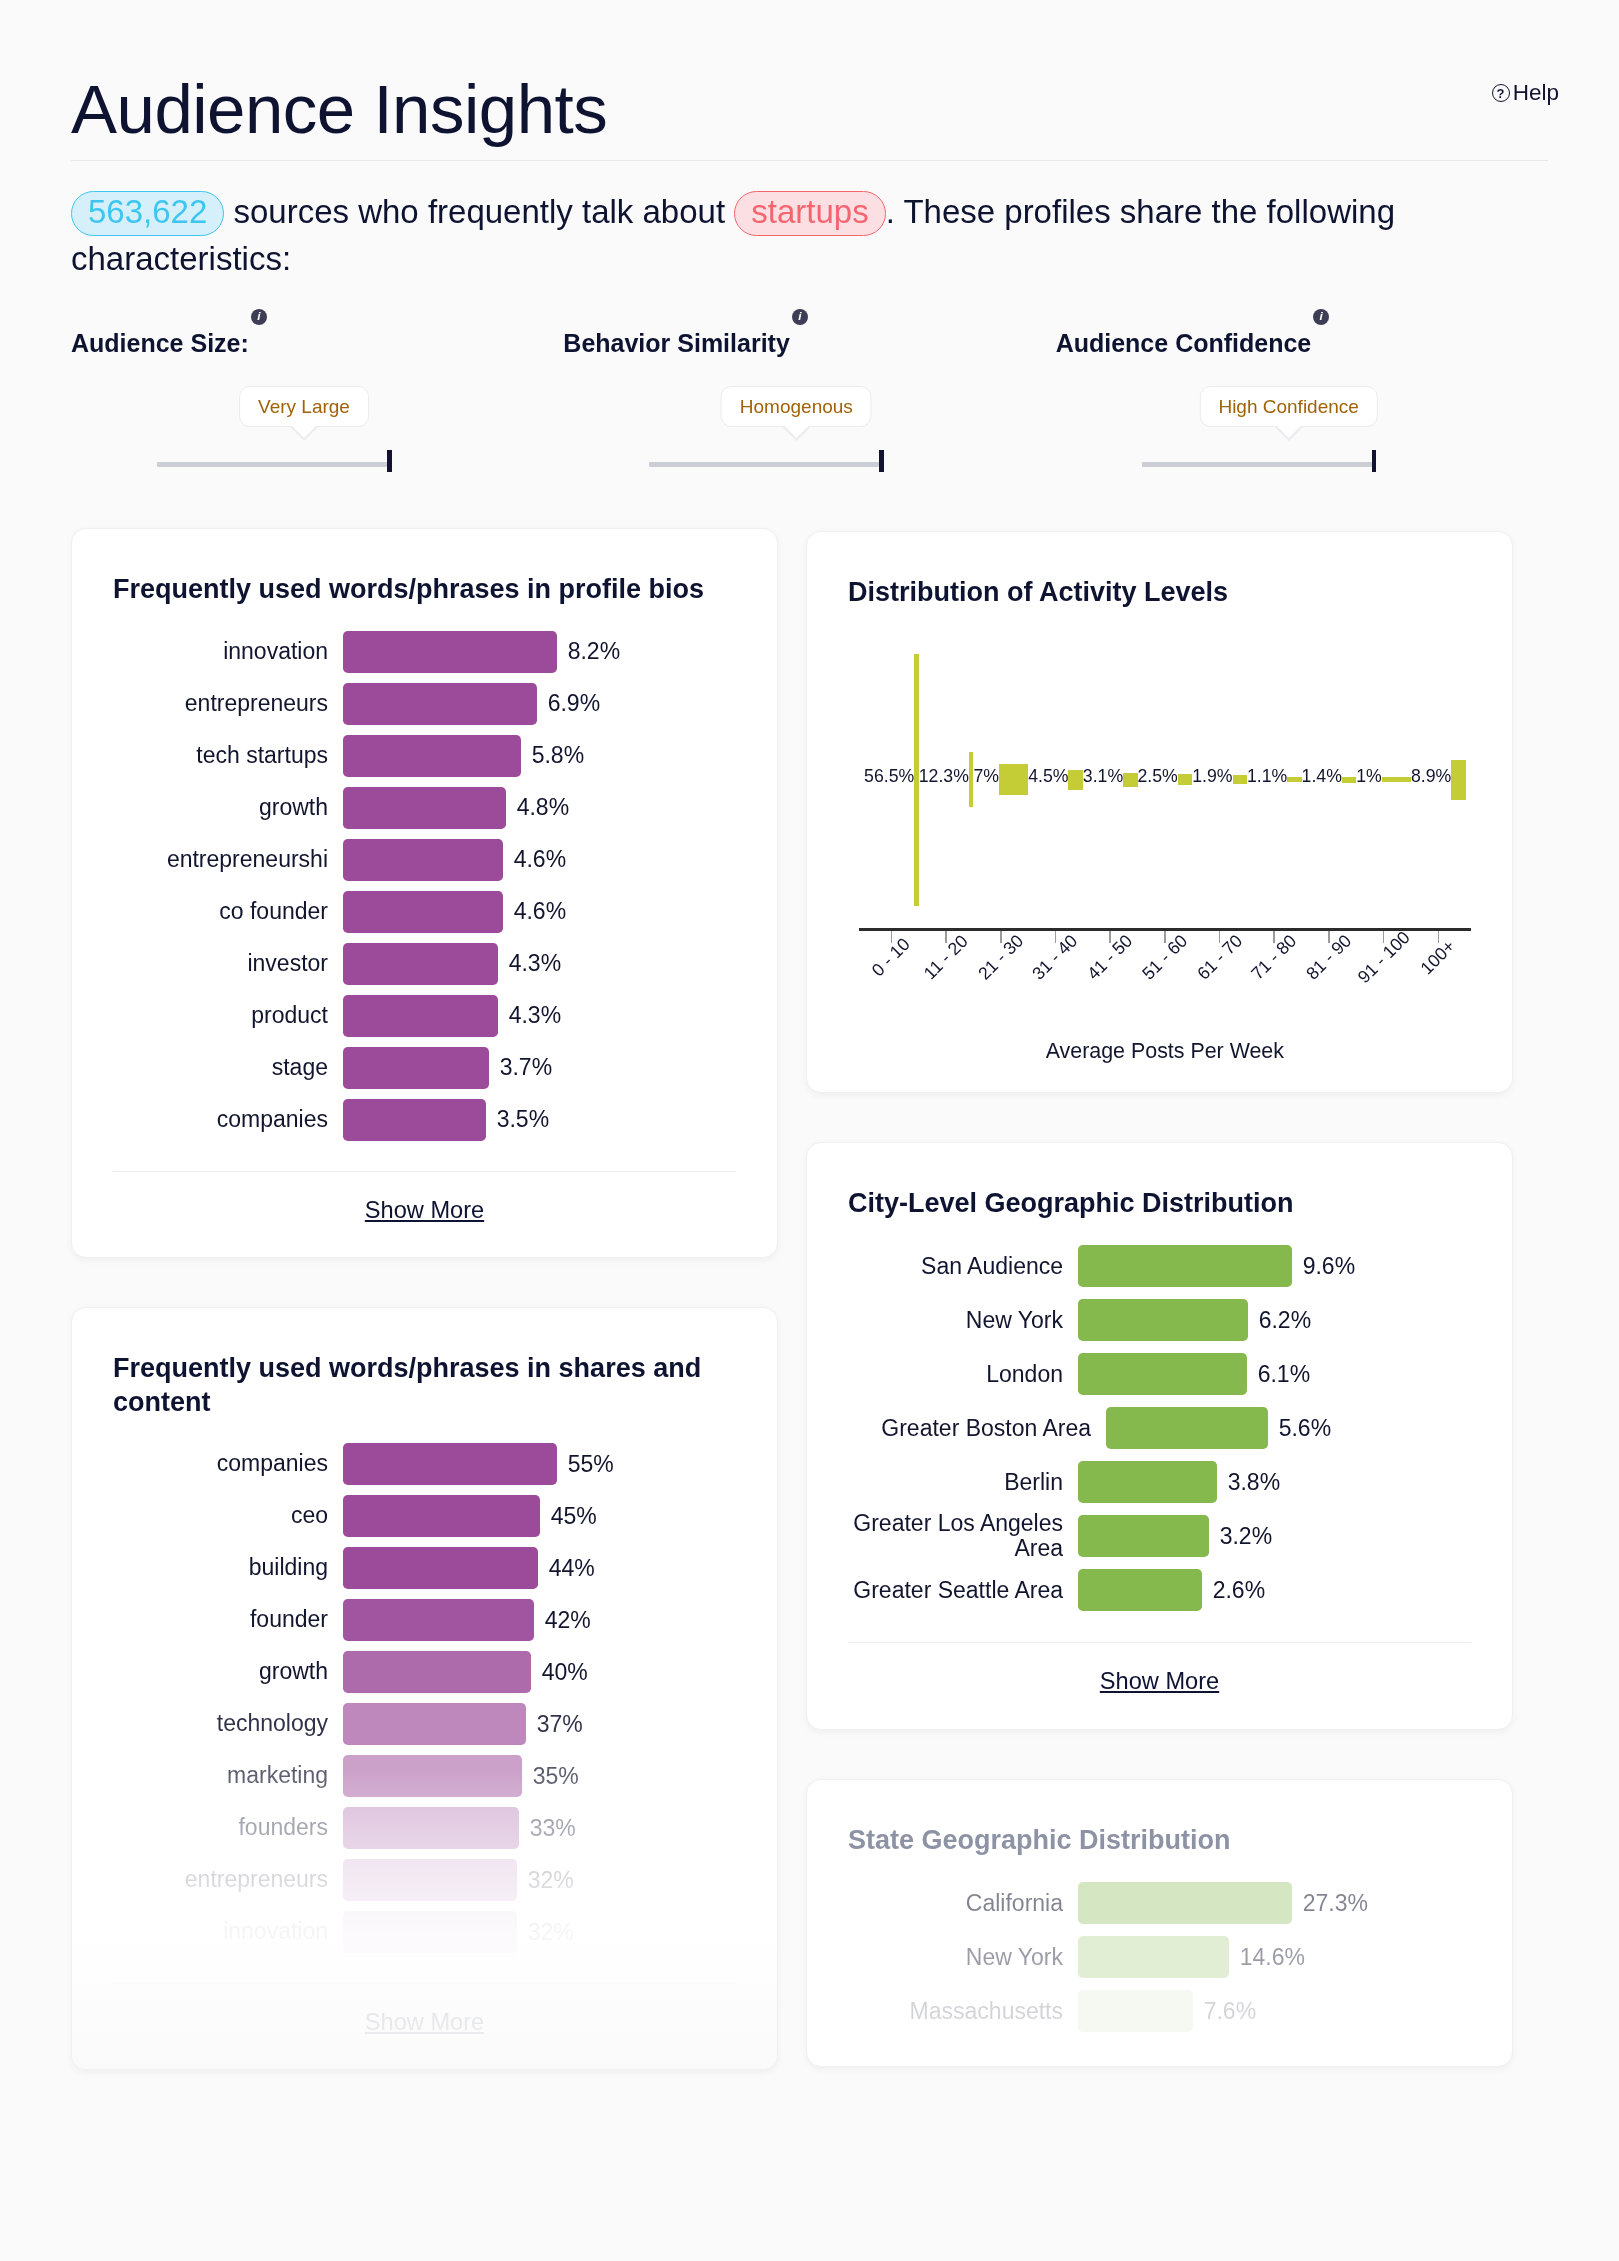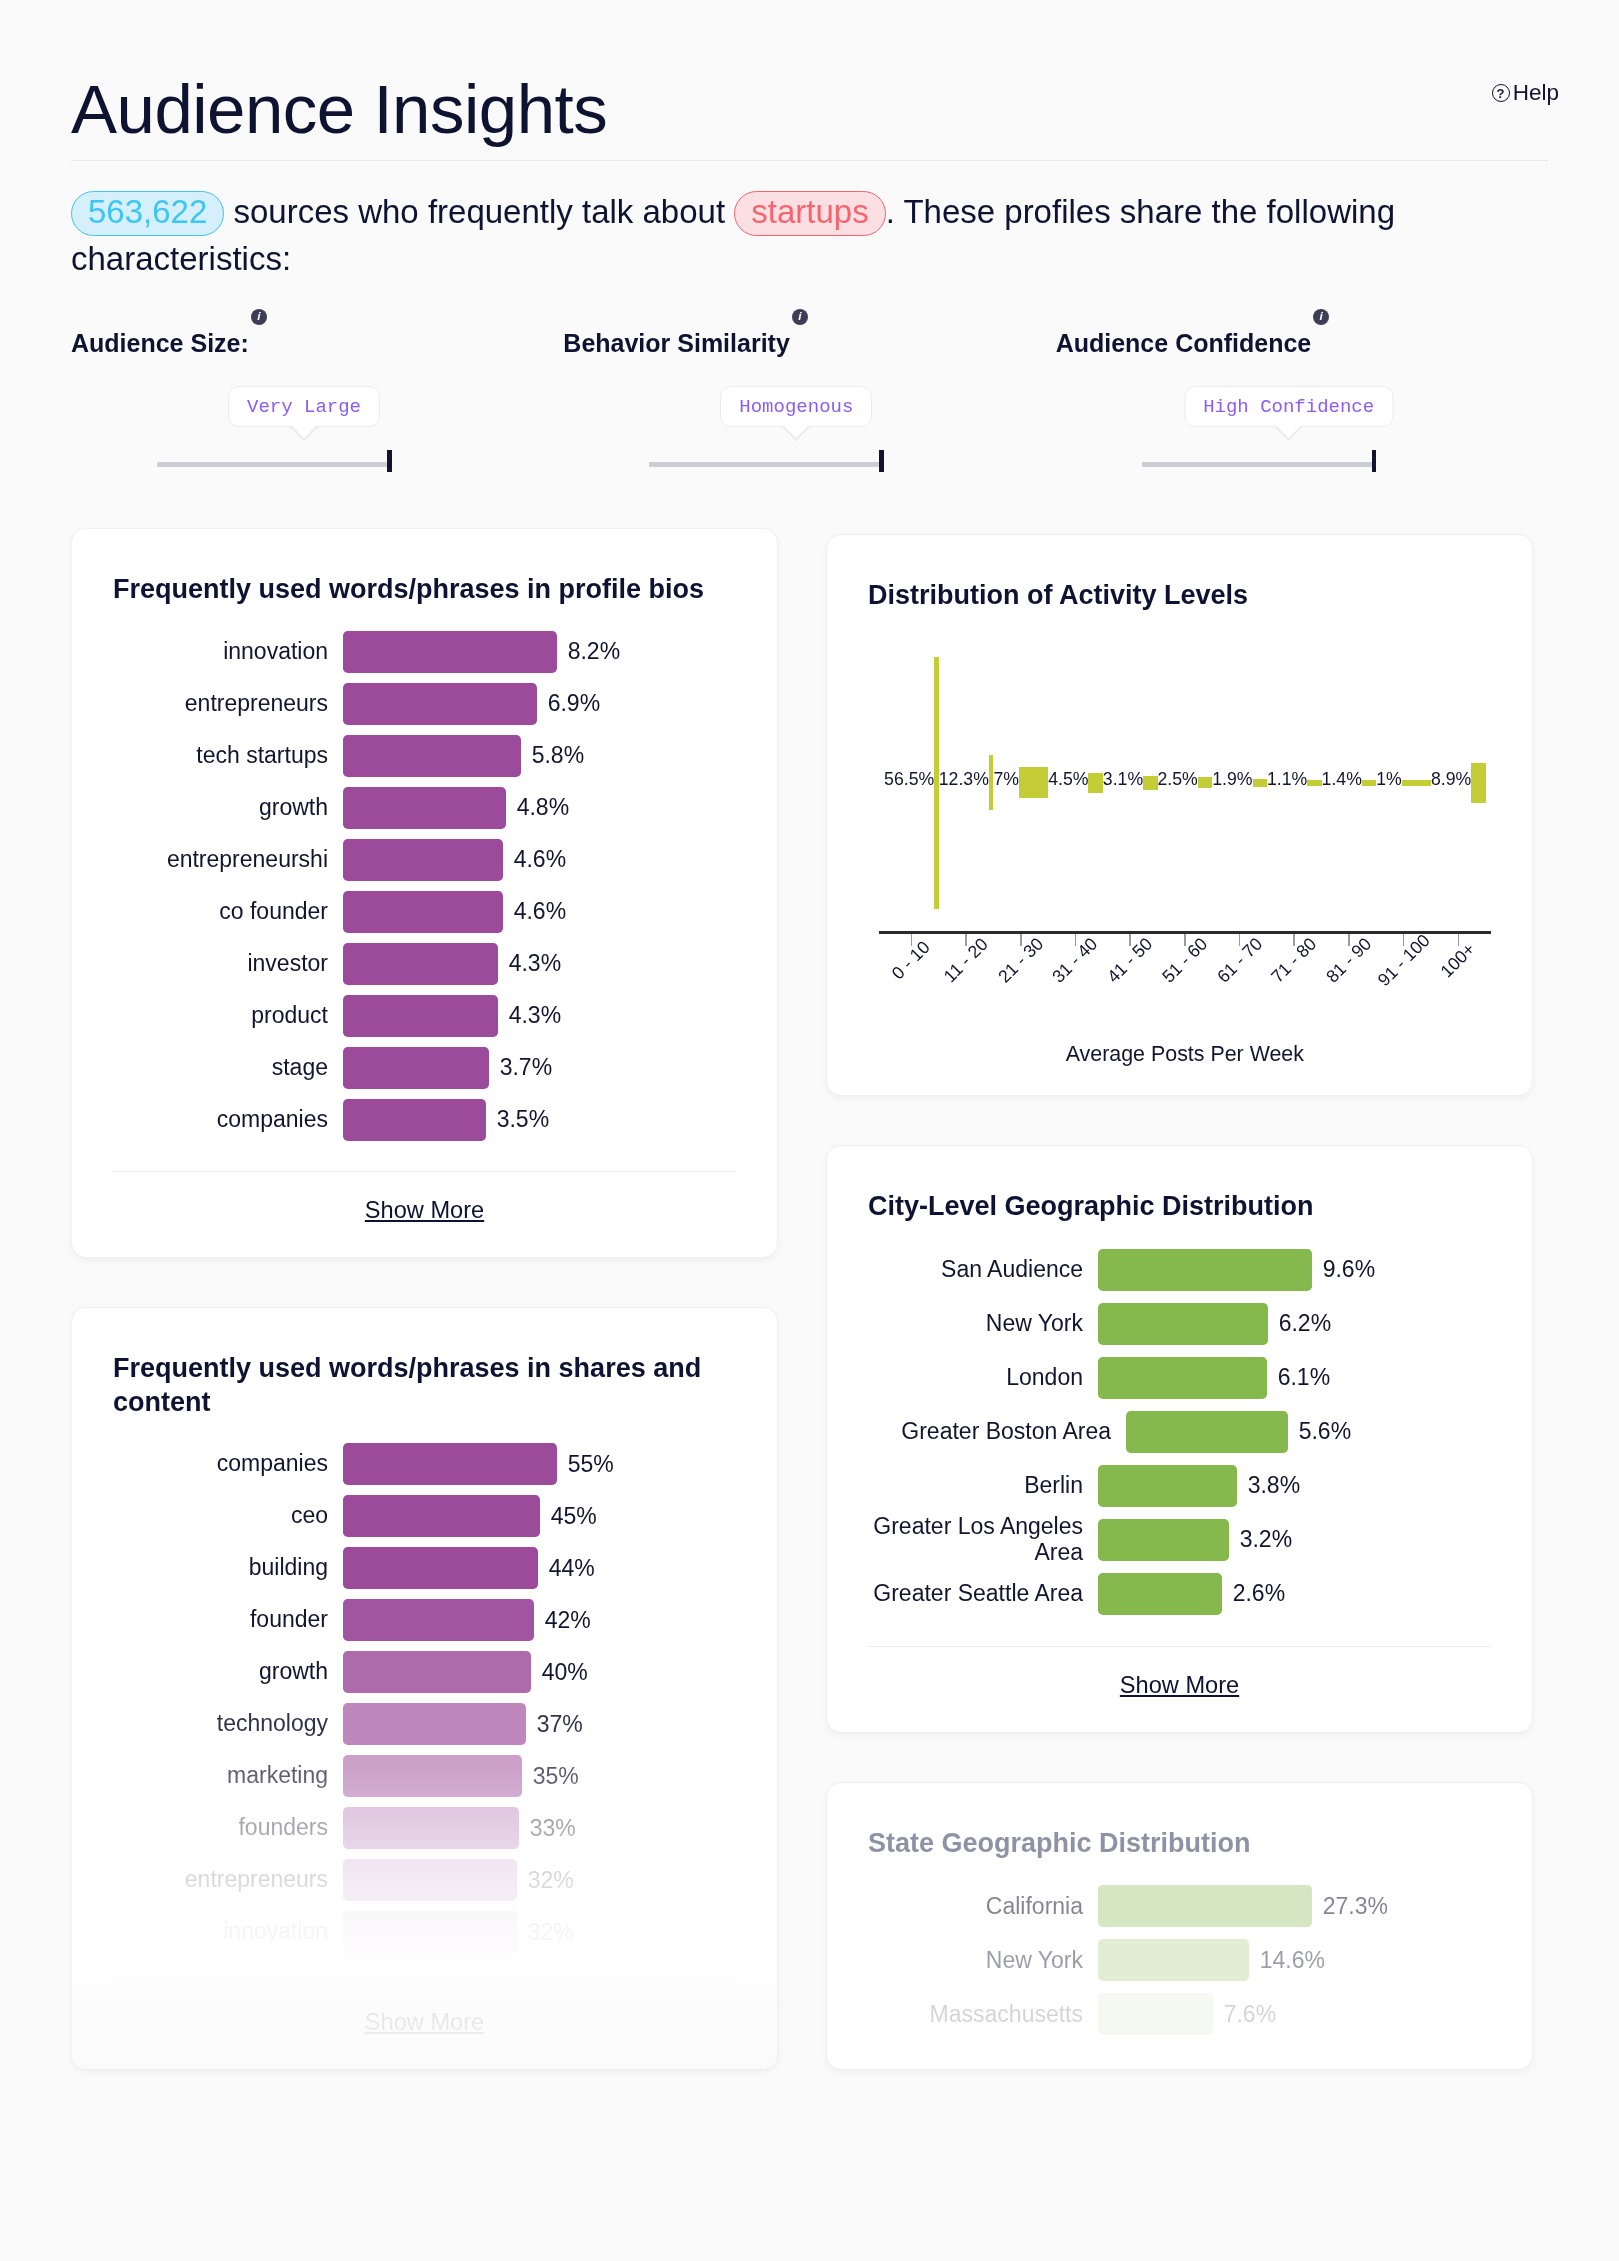--- a/index.html
+++ b/index.html
@@ -125,24 +125,23 @@
   .bubble {
     position: absolute;
     left: 233px;
     top: 13px;
     transform: translateX(-50%);
     background: #ffffff;
     border: 1.6px solid #ececef;
     border-radius: 10.7px;
     padding: 8.6px 18px;
     font-size: 19px;
-    color: #8b5cf6;
+    color: #a16207;
     white-space: nowrap;
     z-index: 2;
-    font-family: Liberation Mono, monospace;
   }
   .bubble::after {
     content: "";
     position: absolute;
     left: 50%;
     bottom: -11.8px;
     transform: translateX(-50%);
     border-left: 13px solid transparent;
     border-right: 13px solid transparent;
     border-top: 13px solid #ffffff;
@@ -171,23 +170,23 @@
     left: 316px;
     top: 77px;
     width: 4.8px;
     height: 21.4px;
     background: #121331;
   }
 
   
   .grid {
     display: flex;
-    gap: 48px;
+    gap: 28px;
     margin-top: 48px;
-    align-items: flex-end;
+    align-items: center;
   }
   .col { display: flex; flex-direction: column; gap: 49px; }
   .col-left  { width: 707px; }
   .col-right { width: 707px; }
 
   .card {
     background: #ffffff;
     border: 1.1px solid #f0f0f2;
     border-radius: 15px;
     box-shadow: 0 2.1px 7.5px rgba(0,0,0,0.045);

